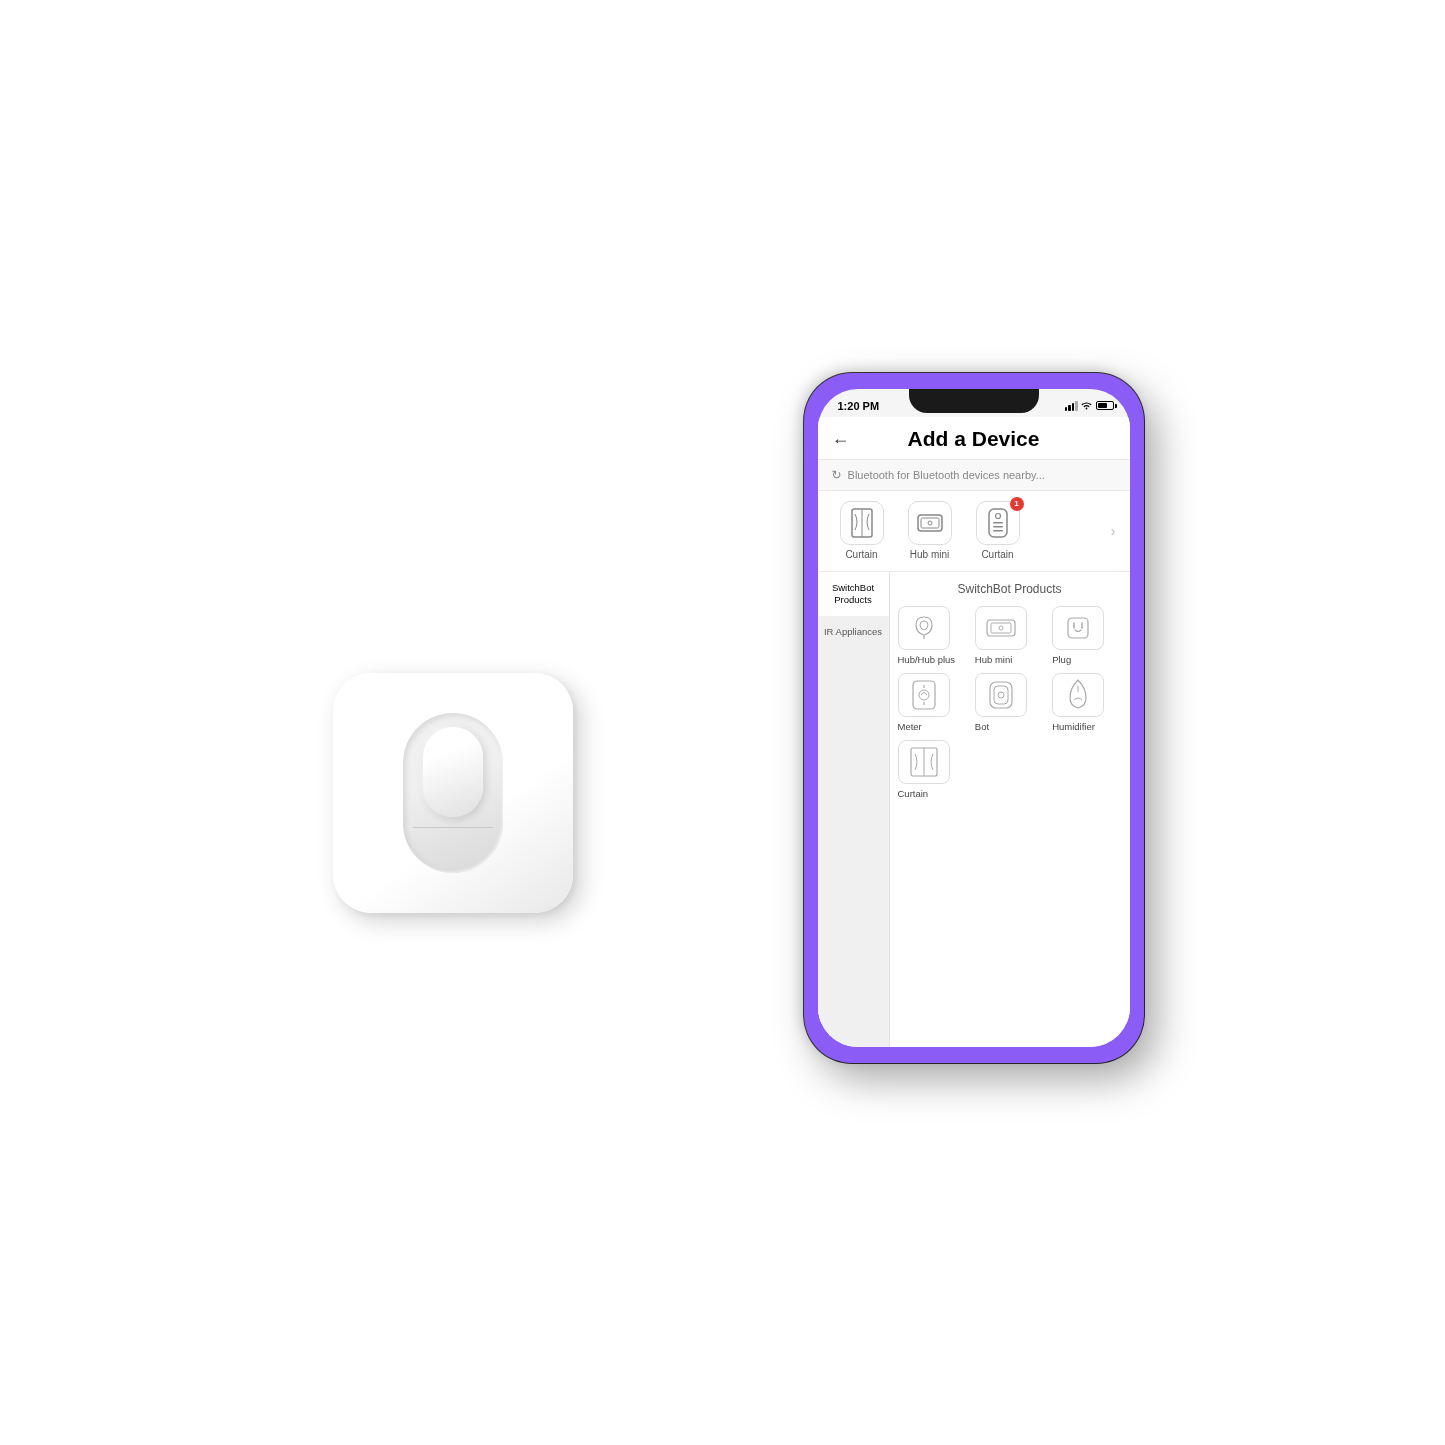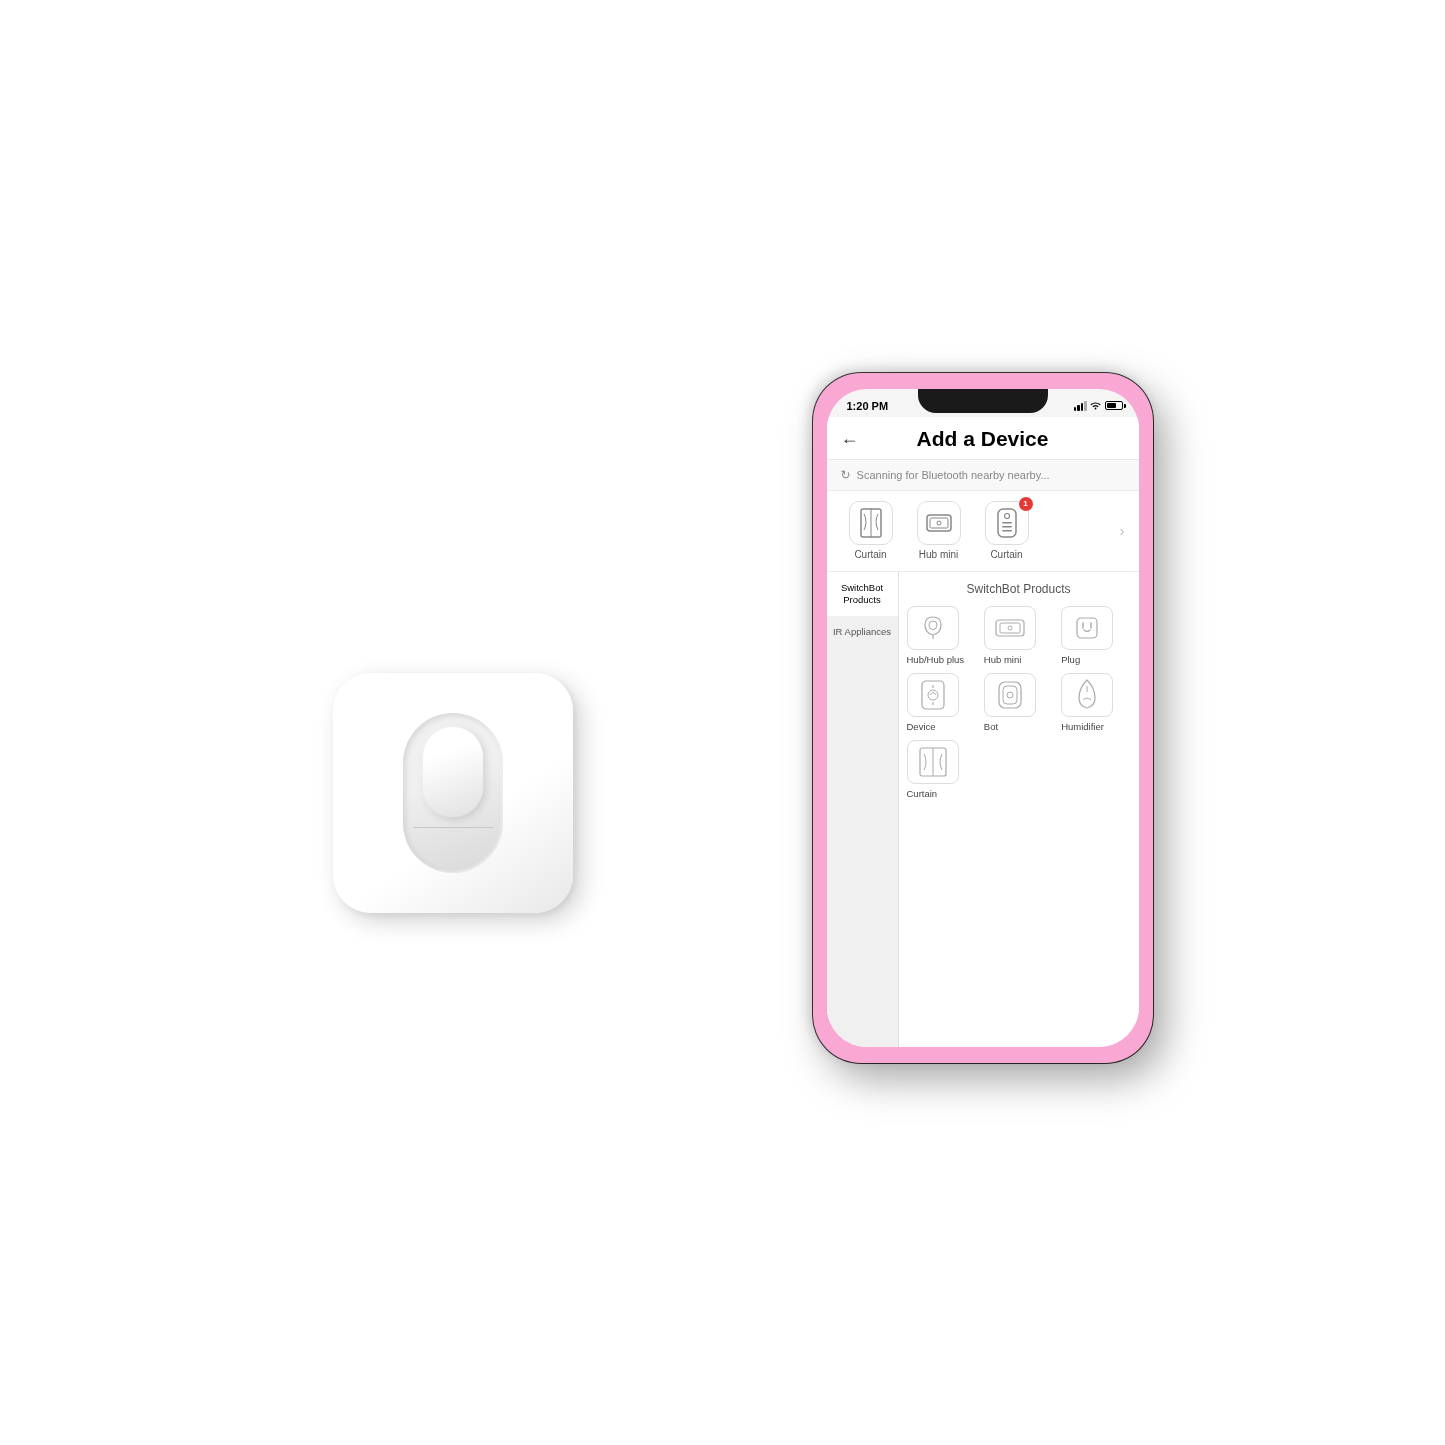--- a/index.html
+++ b/index.html
@@ -61,25 +61,25 @@
     .switchbot-line {
       width: 80px;
       height: 1.5px;
       background: #c8c8c8;
       margin-top: 10px;
     }
 
     
     .phone-frame {
       position: absolute;
-      right: 20px;
+      right: 29px;
       top: 100px;
       width: 340px;
       height: 690px;
-      background: #f9a8d4;
+      background: #8b5cf6;
       border-radius: 48px;
       box-shadow:
         12px 16px 40px rgba(0,0,0,0.35),
         -4px -4px 12px rgba(80,80,80,0.2),
         0 0 0 1px #333;
       display: flex;
       align-items: center;
       justify-content: center;
     }
     .phone-screen {
@@ -390,21 +390,21 @@
 
       <div class="app-content">
 
         <div class="app-header">
           <span class="header-back">←</span>
           <span class="header-title">Add a Device</span>
         </div>
 
         <div class="scanning-bar">
           <span class="scanning-icon">↻</span>
-          <span class="scanning-text">Scanning for Bluetooth nearby nearby...</span>
+          <span class="scanning-text">Bluetooth for Bluetooth devices nearby...</span>
         </div>
 
         <div class="nearby-devices">
 
           <div class="device-item">
             <div class="device-icon-box">
               <svg width="22" height="30" viewBox="0 0 22 30" fill="none">
                 <rect x="1" y="1" width="20" height="28" rx="2" stroke="#888" stroke-width="1.5"></rect>
                 <line x1="11" y1="1" x2="11" y2="29" stroke="#888" stroke-width="1"></line>
                 <path d="M4 6 Q8 14 4 22" stroke="#888" stroke-width="1" fill="none"></path>
@@ -494,21 +494,21 @@
               <div class="product-item">
                 <div class="product-icon-box">
                   <svg width="30" height="32" viewBox="0 0 30 32" fill="none">
                     <rect x="4" y="2" width="22" height="28" rx="4" stroke="#aaa" stroke-width="1.2"></rect>
                     <circle cx="15" cy="16" r="5" stroke="#aaa" stroke-width="1"></circle>
                     <path d="M12 16 Q15 11 18 16" stroke="#aaa" stroke-width="1" fill="none"></path>
                     <line x1="15" y1="6" x2="15" y2="9" stroke="#aaa" stroke-width="1.2"></line>
                     <line x1="15" y1="23" x2="15" y2="26" stroke="#aaa" stroke-width="1.2"></line>
                   </svg>
                 </div>
-                <span class="product-label">Device</span>
+                <span class="product-label">Meter</span>
               </div>
 
               <div class="product-item">
                 <div class="product-icon-box">
                   <svg width="30" height="34" viewBox="0 0 30 34" fill="none">
                     <rect x="4" y="4" width="22" height="26" rx="6" stroke="#aaa" stroke-width="1.2"></rect>
                     <rect x="8" y="8" width="14" height="18" rx="4" stroke="#aaa" stroke-width="1"></rect>
                     <circle cx="15" cy="17" r="3" stroke="#aaa" stroke-width="1"></circle>
                   </svg>
                 </div>

